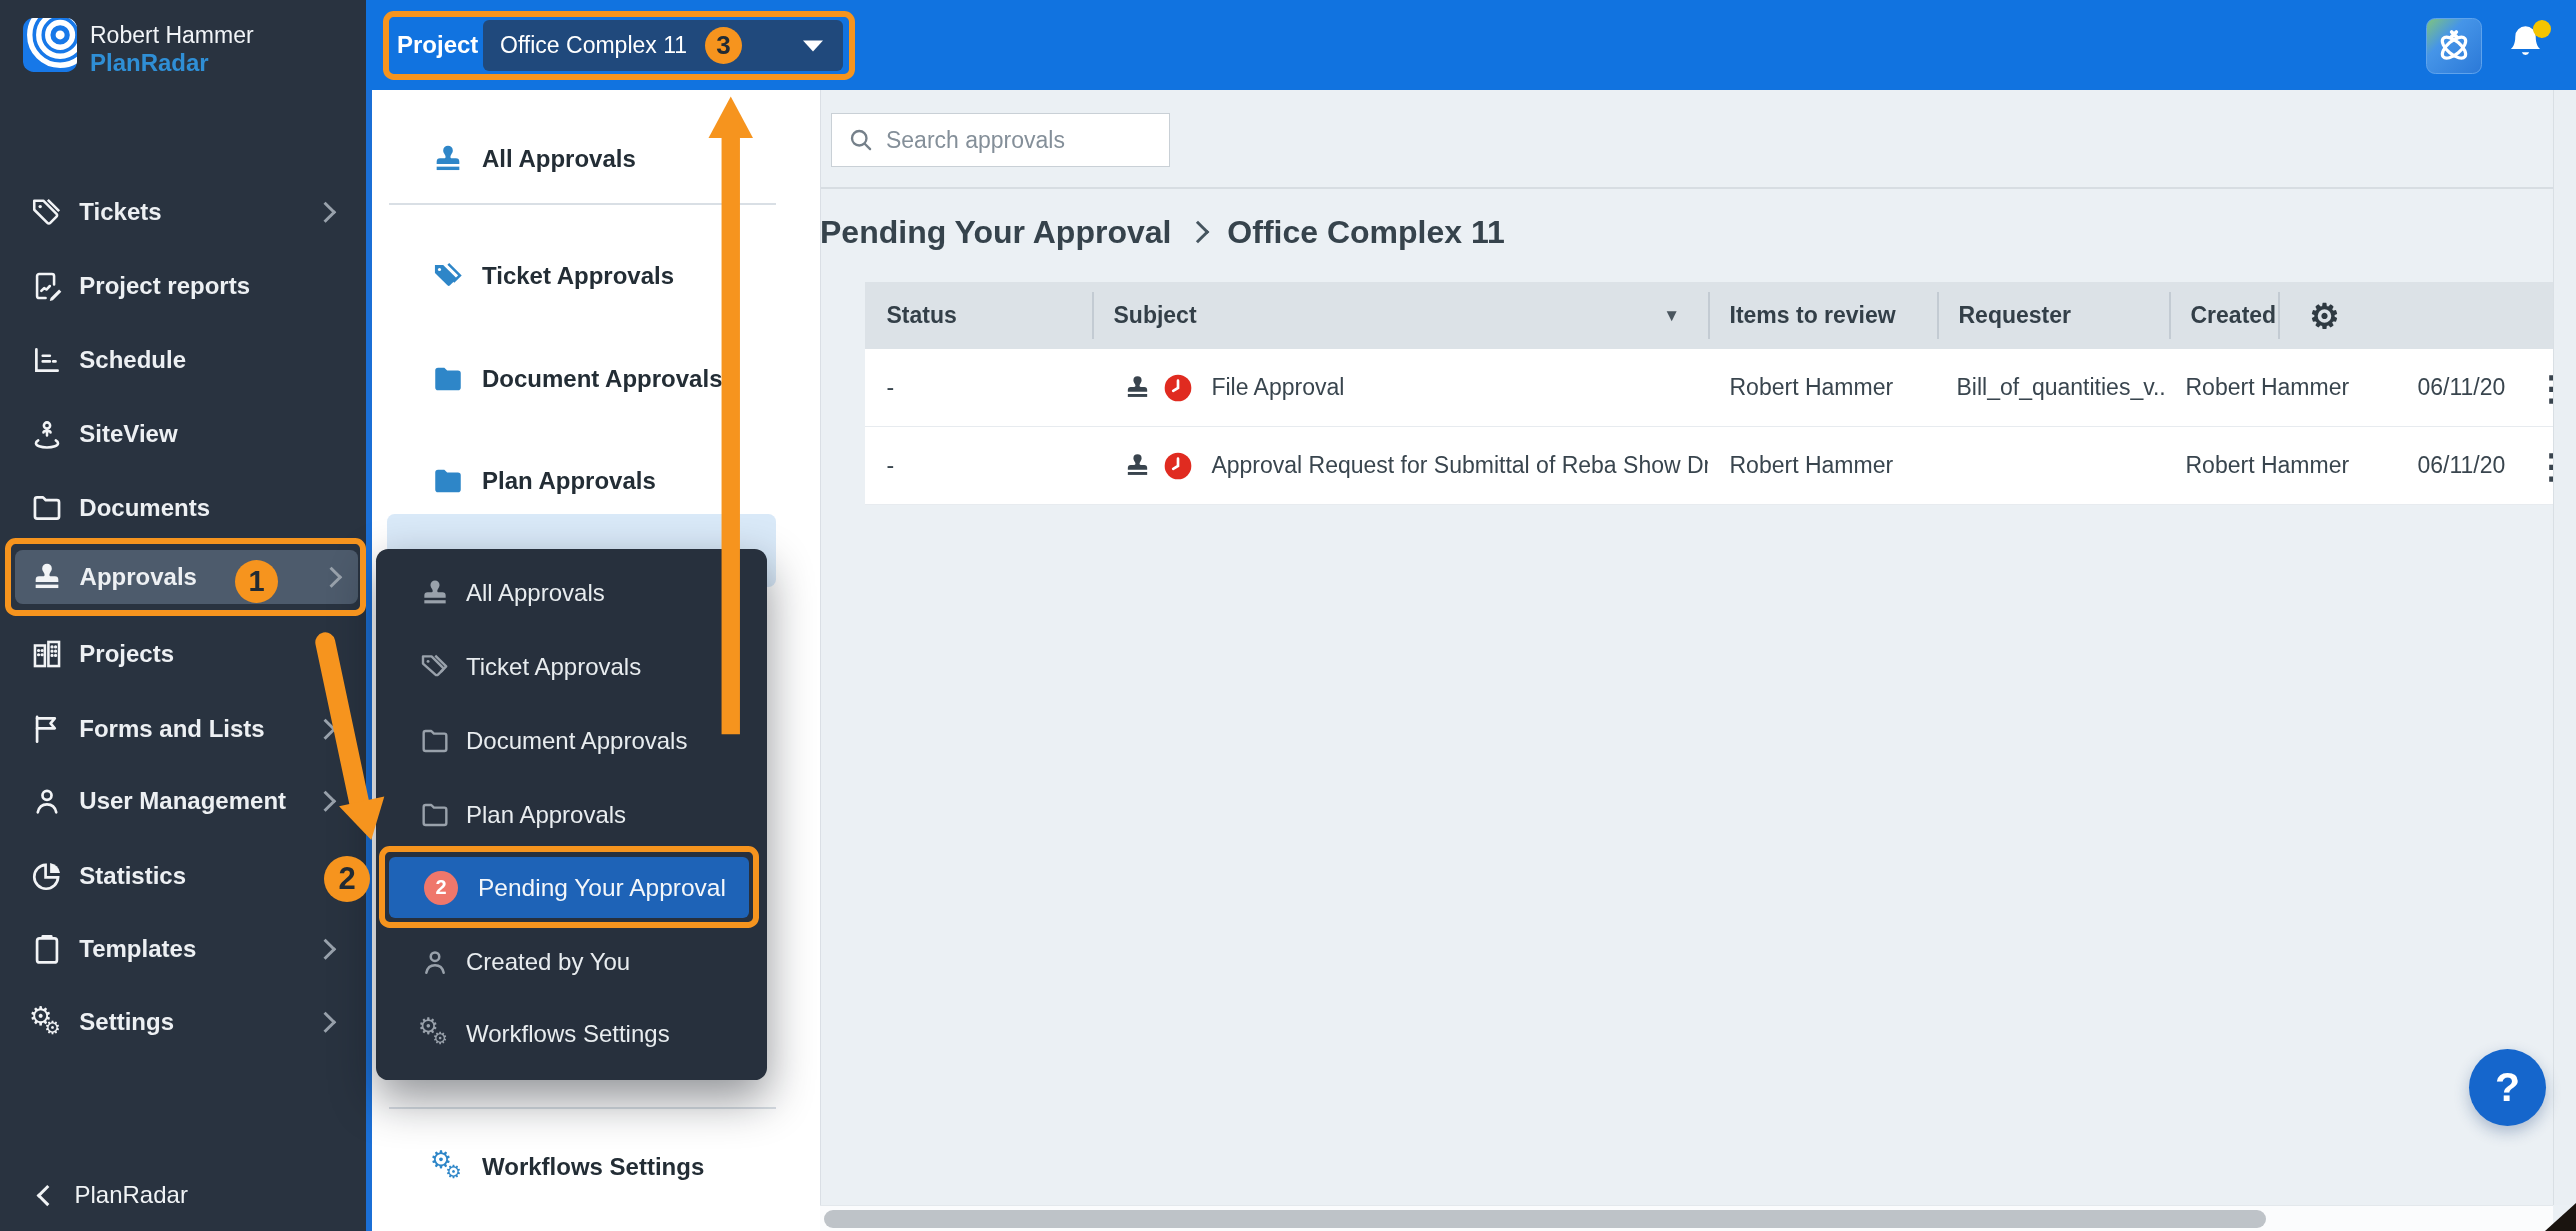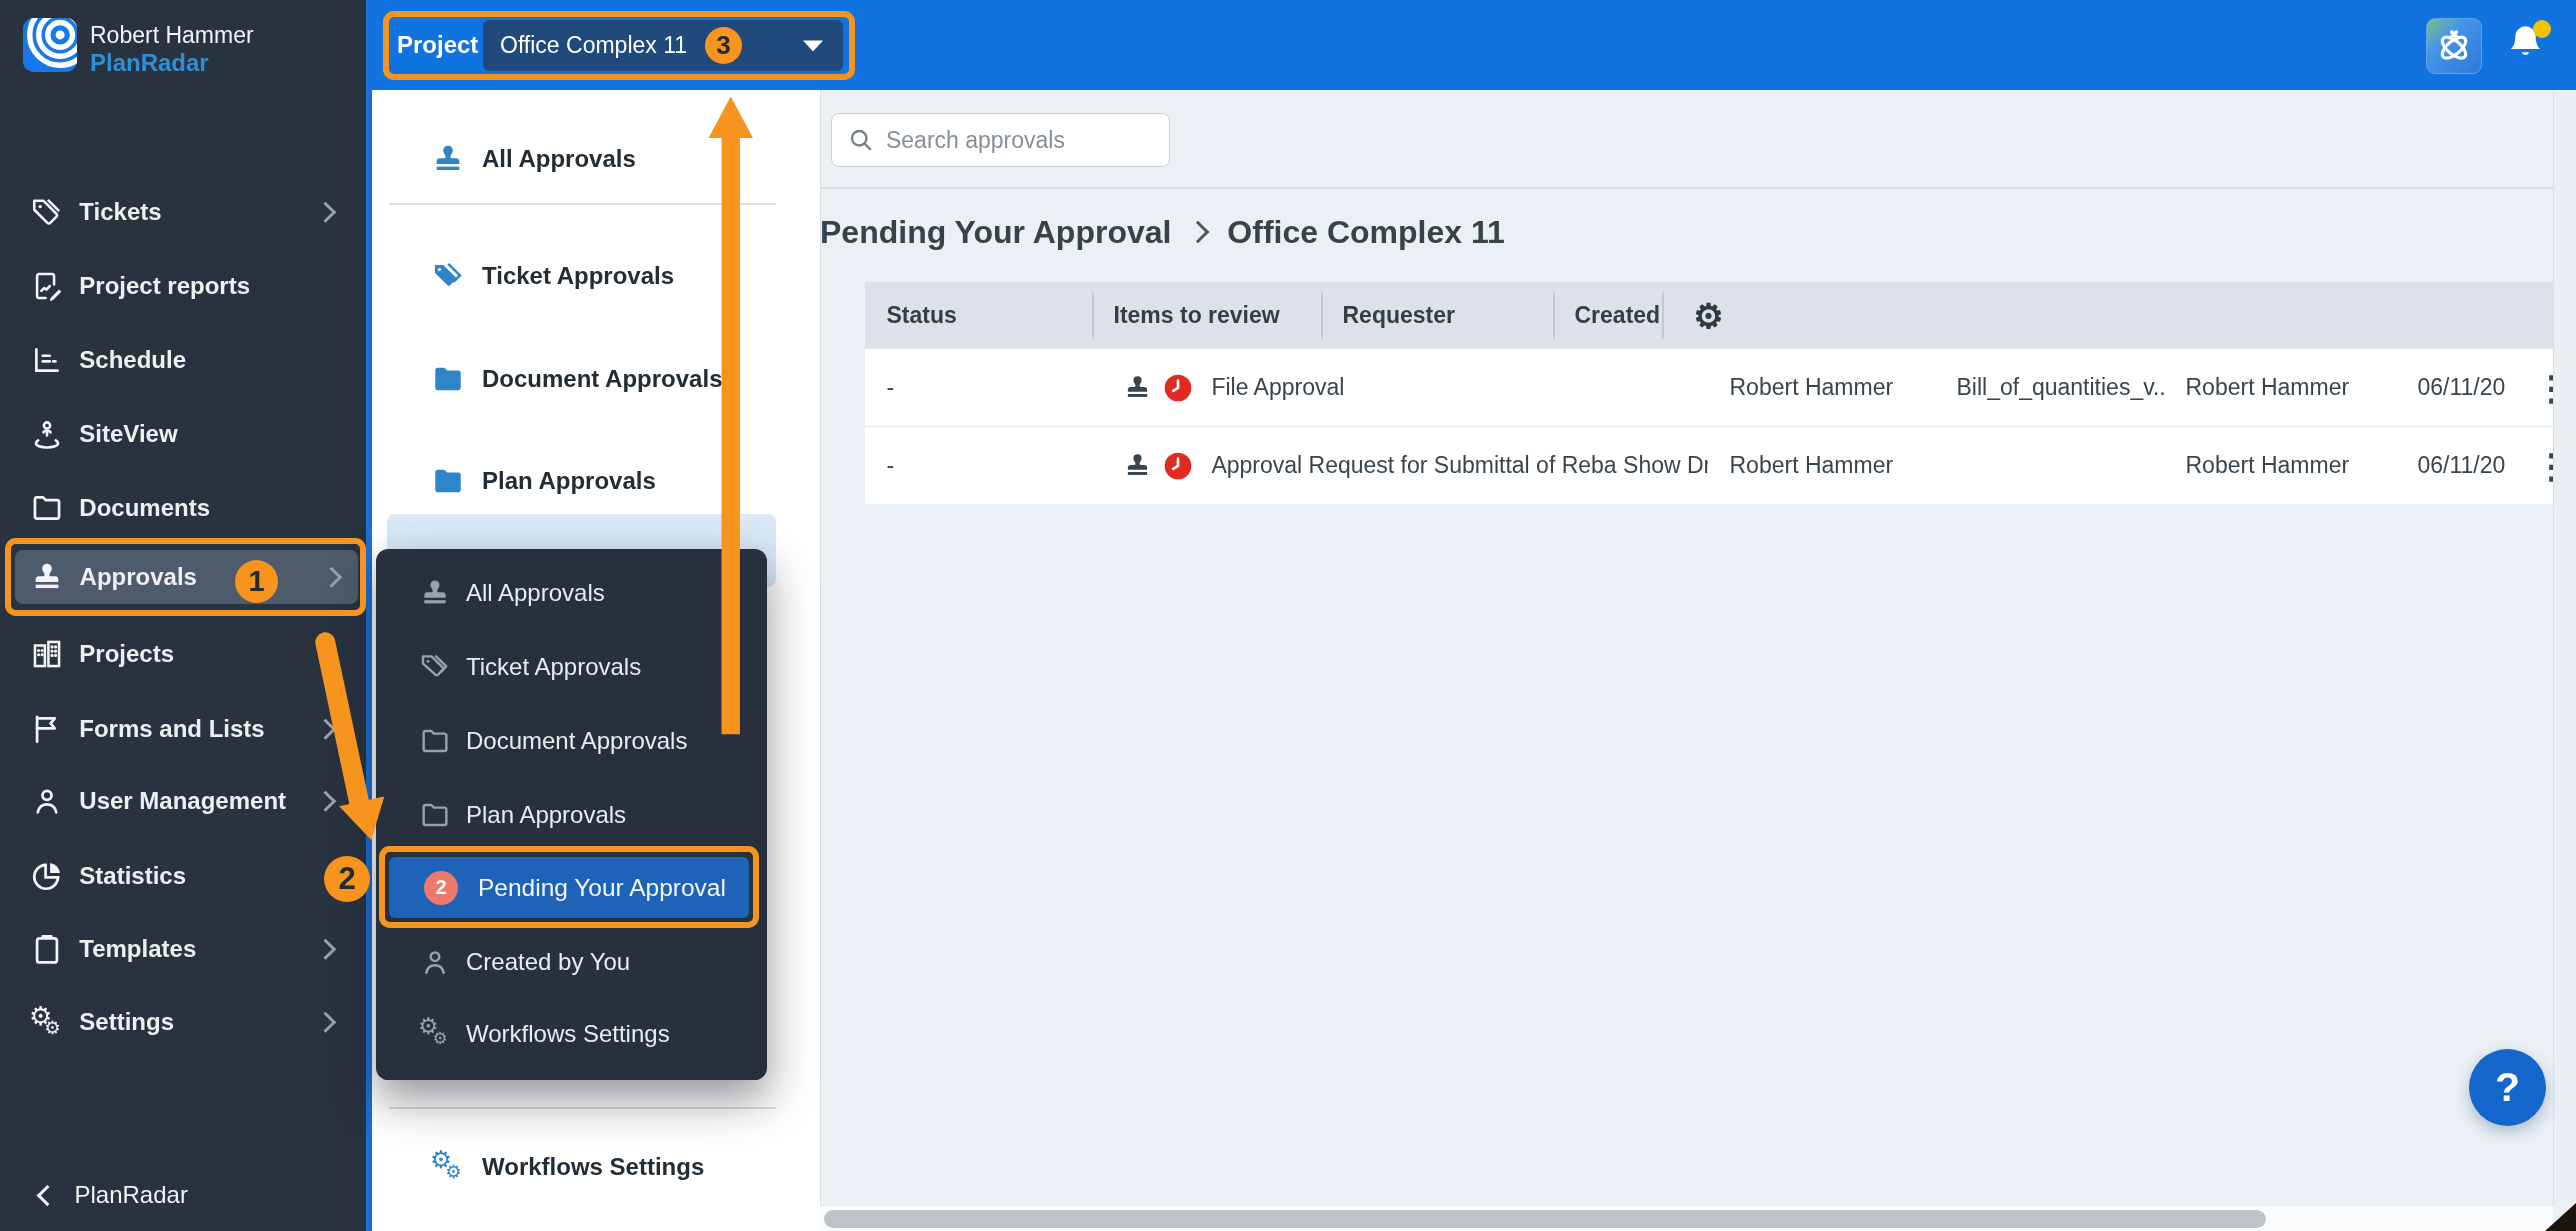--- a/index.html
+++ b/index.html
@@ -65,21 +65,21 @@
   .fitem .lbl{margin-left:14px;font-size:24px;white-space:nowrap;}
   .fsel{position:absolute;left:13px;top:308px;width:360px;height:61px;background:#1E63B7;border-radius:6.1px;
     display:flex;align-items:center;color:#F4F7FA;}
   .fsel .badge{width:34px;height:34px;border-radius:50%;background:#EF776B;color:#FFFFFF;
     font-size:20px;font-weight:700;display:flex;align-items:center;justify-content:center;margin-left:35px;}
   .fsel .lbl{margin-left:20px;font-size:24.5px;font-weight:400;white-space:nowrap;}
 
   
   .main{position:absolute;left:820px;top:90px;width:1756px;height:1141px;background:#EBF0F4;z-index:2;}
   .searchbox{position:absolute;left:831px;top:113px;width:339px;height:54px;background:#fff;
-    border:1.5px solid #C9D0D6;border-radius:8px;box-sizing:border-box;display:flex;align-items:center;z-index:3;}
+    border:1.5px solid #C9D0D6;border-radius:0;box-sizing:border-box;display:flex;align-items:center;z-index:3;}
   .searchbox .ic{margin-left:15.3px;color:#75808A;}
   .searchbox .ph{margin-left:10.7px;font-size:23px;color:#848F99;}
   .hdivider{position:absolute;left:820px;top:187px;width:1733px;height:1.5px;background:#D7DDE2;z-index:3;}
   .crumbs{position:absolute;left:820px;top:209px;height:46px;display:flex;align-items:center;z-index:3;}
   .crumbs .t{font-size:32px;font-weight:700;color:#36434C;white-space:nowrap;}
   .crumbs .sep{width:13px;height:13px;border-right:3.8px solid #46555F;border-bottom:3.8px solid #46555F;
     transform:rotate(-45deg);margin:0 21.5px 0 18.4px;}
 
   
   .tbl{position:absolute;left:865px;top:282px;width:1733px;z-index:3;}
@@ -423,20 +423,24 @@
 
 <div class="crumbs">
   <span class="t">Pending Your Approval</span>
   <span class="sep"></span>
   <span class="t">Office Complex 11</span>
 </div>
 
 <div class="tbl">
   <div class="thead">
     <div class="th w-status">Status</div>
+    <div class="th w-subject">
+      <span>Subject</span>
+      <span class="sort-caret">▼</span>
+    </div>
     <div class="th w-items">Items to review</div>
     <div class="th w-requester">Requester</div>
     <div class="th w-created">Created on</div>
     <div class="th w-actions th-gear">
       <span>⚙</span>
     </div>
   </div>
 
   <div class="trow">
     <div class="td w-status">-</div>

